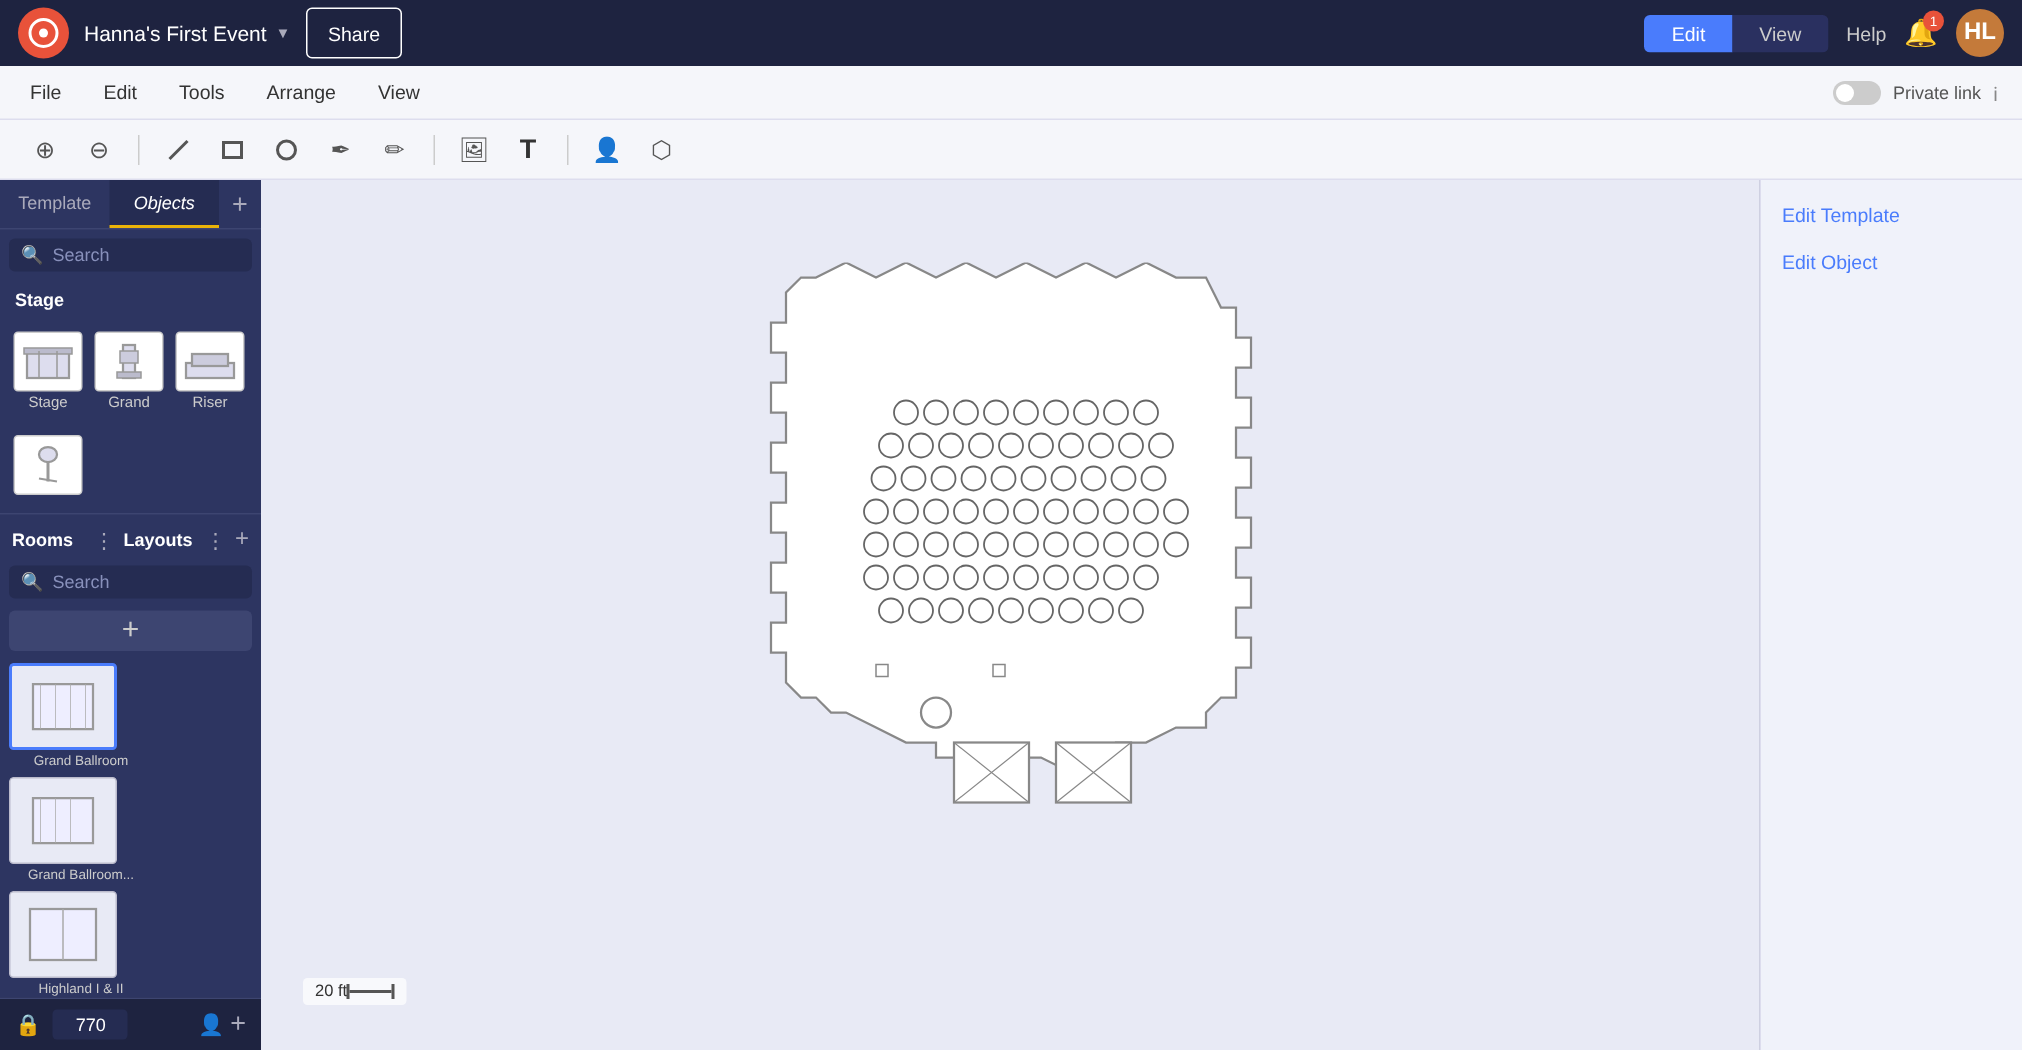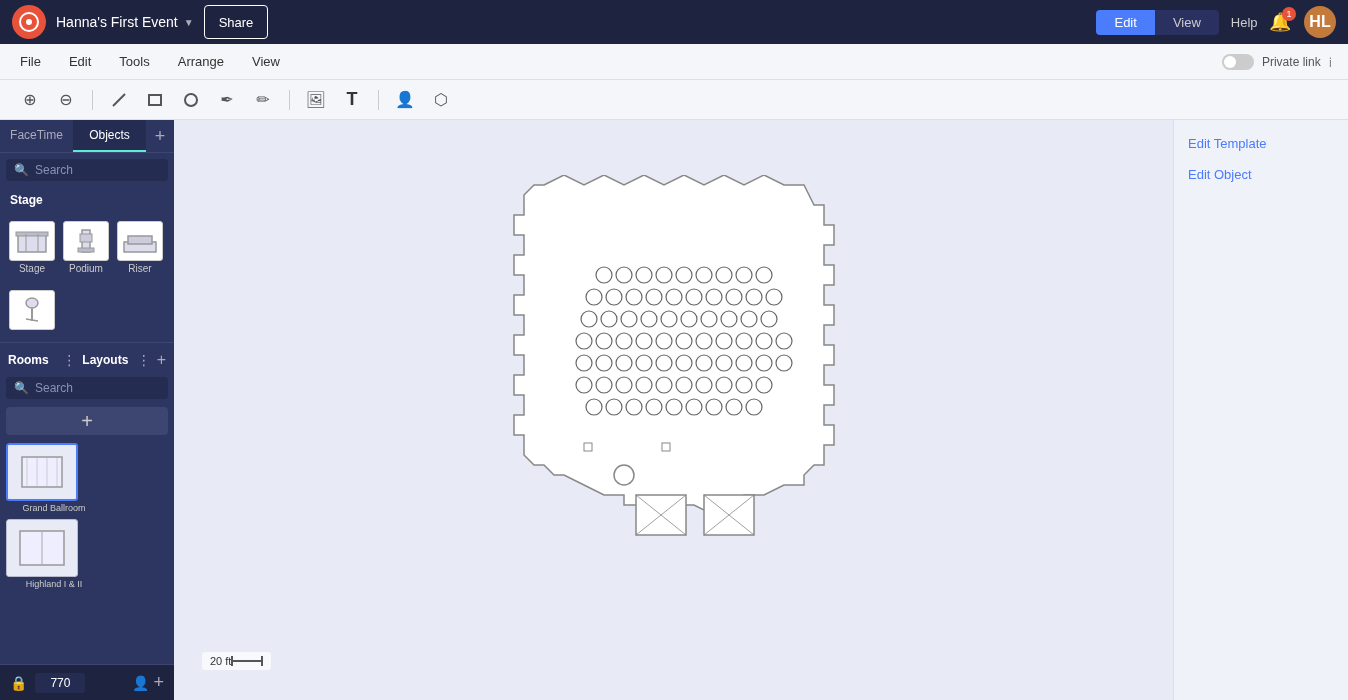--- a/index.html
+++ b/index.html
@@ -85,21 +85,21 @@
 
     
     .left-panel { width: 174px; background: #2d3561; display: flex; flex-direction: column; flex-shrink: 0; }
 
     
     .panel-tabs { display: flex; align-items: center; border-bottom: 1px solid #3d4571; }
     .panel-tab {
       flex: 1; padding: 8px 0; text-align: center; font-size: 12px; cursor: pointer;
       color: #aab; border-bottom: 2px solid transparent;
     }
-    .panel-tab.active { color: #fff; border-bottom: 2px solid #5eead4; background: #252c52; }
+    .panel-tab.active { color: #fff; border-bottom: 2px solid #eab308; background: #252c52; font-style: italic; }
     .panel-add-btn {
       width: 28px; height: 28px; display: flex; align-items: center; justify-content: center;
       font-size: 18px; color: #aab; cursor: pointer;
     }
 
     
     .panel-search {
       display: flex; align-items: center; background: #252c52; margin: 6px;
       border-radius: 4px; padding: 4px 8px; gap: 6px;
     }
@@ -299,21 +299,21 @@
   <div class="toolbar-divider"></div>
   <div class="toolbar-icon" title="People">👤</div>
   <div class="toolbar-icon" title="Shapes">⬡</div>
 </div>
 
 <div class="main-layout">
 
   <div class="left-panel">
 
     <div class="panel-tabs">
-      <div class="panel-tab">FaceTime</div>
+      <div class="panel-tab">Template</div>
       <div class="panel-tab active">Objects</div>
       <div class="panel-add-btn">+</div>
     </div>
 
     <div class="panel-search">
       <span class="search-icon">🔍</span>
       <input type="text" placeholder="Search" style="">
     </div>
 
     <div class="section-title">Stage</div>
@@ -332,21 +332,21 @@
       </div>
 
       <div class="object-item">
         <div class="object-icon">
           <svg width="36" height="30" viewBox="0 0 36 30">
             <rect x="14" y="4" width="8" height="22" fill="#dde" stroke="#999" stroke-width="1.5"></rect>
             <rect x="10" y="22" width="16" height="4" fill="#bbc" stroke="#999" stroke-width="1"></rect>
             <rect x="12" y="8" width="12" height="8" fill="#ccd" stroke="#999" stroke-width="1"></rect>
           </svg>
         </div>
-        <div class="object-label">Podium</div>
+        <div class="object-label">Grand</div>
       </div>
 
       <div class="object-item">
         <div class="object-icon">
           <svg width="36" height="30" viewBox="0 0 36 30">
             <rect x="2" y="16" width="32" height="10" fill="#dde" stroke="#999" stroke-width="1.5"></rect>
             <rect x="6" y="10" width="24" height="8" fill="#ccd" stroke="#999" stroke-width="1.5"></rect>
           </svg>
         </div>
         <div class="object-label">Riser</div>
@@ -390,20 +390,31 @@
             <polygon points="5,5 45,5 45,35 5,35" stroke="#999" stroke-width="1.5" fill="#eef"></polygon>
             <line x1="10" y1="5" x2="10" y2="35" stroke="#aaa" stroke-width="0.5"></line>
             <line x1="20" y1="5" x2="20" y2="35" stroke="#aaa" stroke-width="0.5"></line>
             <line x1="30" y1="5" x2="30" y2="35" stroke="#aaa" stroke-width="0.5"></line>
             <line x1="40" y1="5" x2="40" y2="35" stroke="#aaa" stroke-width="0.5"></line>
           </svg>
         </div>
         <div class="room-thumb-label">Grand Ballroom</div>
       </div>
 
+      <div class="room-thumb">
+        <div class="room-thumb-img">
+          <svg viewBox="0 0 50 40" fill="none">
+            <polygon points="5,5 45,5 45,35 5,35" stroke="#999" stroke-width="1.5" fill="#eef"></polygon>
+            <line x1="10" y1="5" x2="10" y2="35" stroke="#aaa" stroke-width="0.5"></line>
+            <line x1="20" y1="5" x2="20" y2="35" stroke="#aaa" stroke-width="0.5"></line>
+            <line x1="30" y1="5" x2="30" y2="35" stroke="#aaa" stroke-width="0.5"></line>
+          </svg>
+        </div>
+        <div class="room-thumb-label">Grand Ballroom...</div>
+      </div>
 
       <div class="room-thumb">
         <div class="room-thumb-img">
           <svg viewBox="0 0 50 40" fill="none">
             <rect x="3" y="3" width="44" height="34" stroke="#999" stroke-width="1.5" fill="#eef"></rect>
             <line x1="25" y1="3" x2="25" y2="37" stroke="#aaa" stroke-width="1"></line>
           </svg>
         </div>
         <div class="room-thumb-label">Highland I &amp; II</div>
       </div>

